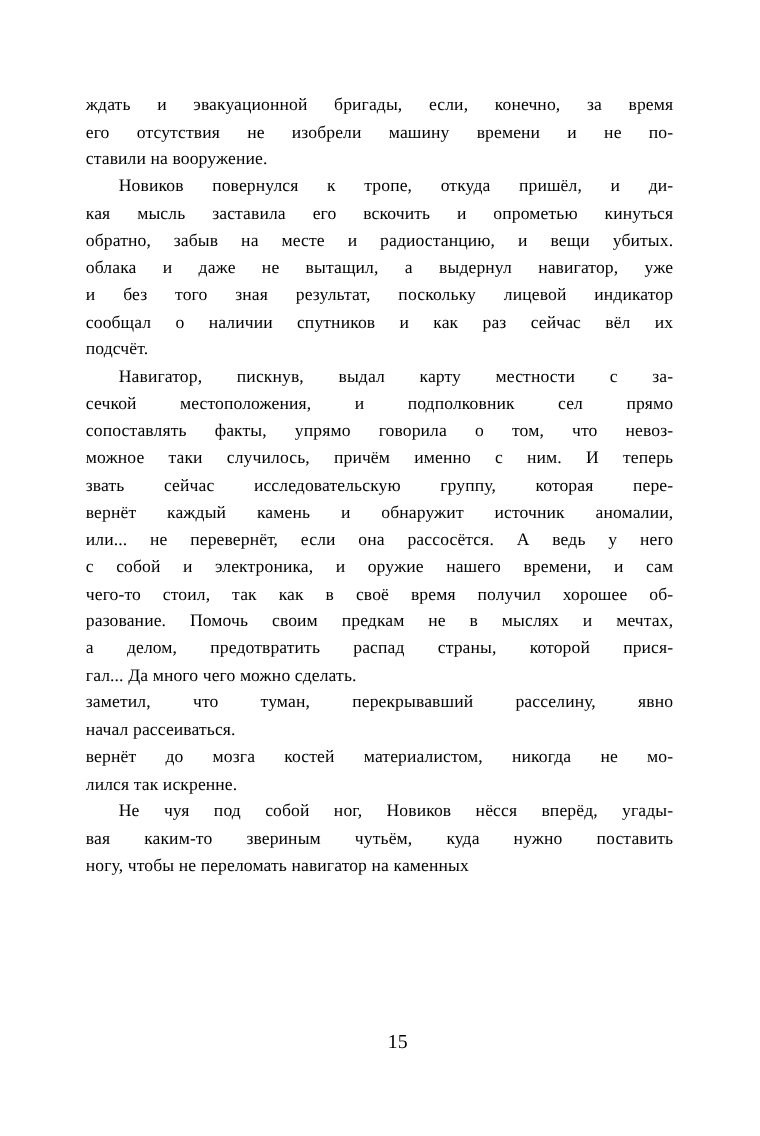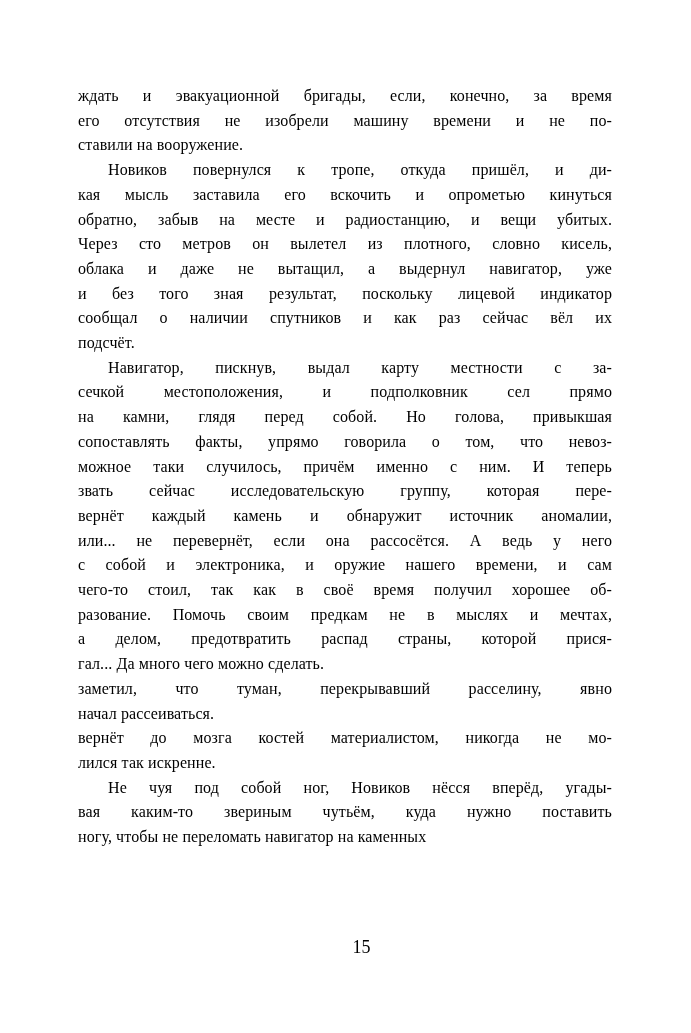--- a/index.html
+++ b/index.html
@@ -54,28 +54,26 @@
 <body>
 
 <div class="page">
   <div class="text-block">
       <div class="line">ждать и эвакуационной бригады, если, конечно, за время</div>
       <div class="line">его отсутствия не изобрели машину времени и не по-</div>
       <div class="line para-end">ставили на вооружение.</div>
       <div class="line indent">Новиков повернулся к тропе, откуда пришёл, и ди-</div>
       <div class="line">кая мысль заставила его вскочить и опрометью кинуться</div>
       <div class="line">обратно, забыв на месте и радиостанцию, и вещи убитых.</div>
-      <div class="line">Через сто метров он вылетел из плотного, словно кисель,</div>
       <div class="line">облака и даже не вытащил, а выдернул навигатор, уже</div>
       <div class="line">и без того зная результат, поскольку лицевой индикатор</div>
       <div class="line">сообщал о наличии спутников и как раз сейчас вёл их</div>
       <div class="line para-end">подсчёт.</div>
       <div class="line indent">Навигатор, пискнув, выдал карту местности с за-</div>
       <div class="line">сечкой местоположения, и подполковник сел прямо</div>
-      <div class="line">на камни, глядя перед собой. Но голова, привыкшая</div>
       <div class="line">сопоставлять факты, упрямо говорила о том, что невоз-</div>
       <div class="line">можное таки случилось, причём именно с ним. И теперь</div>
       <div class="line">звать сейчас исследовательскую группу, которая пере-</div>
       <div class="line">вернёт каждый камень и обнаружит источник аномалии,</div>
       <div class="line">или... не перевернёт, если она рассосётся. А ведь у него</div>
       <div class="line">с собой и электроника, и оружие нашего времени, и сам</div>
       <div class="line">чего-то стоил, так как в своё время получил хорошее об-</div>
       <div class="line">разование. Помочь своим предкам не в мыслях и мечтах,</div>
       <div class="line">а делом, предотвратить распад страны, которой прися-</div>
       <div class="line para-end">гал... Да много чего можно сделать.</div>

